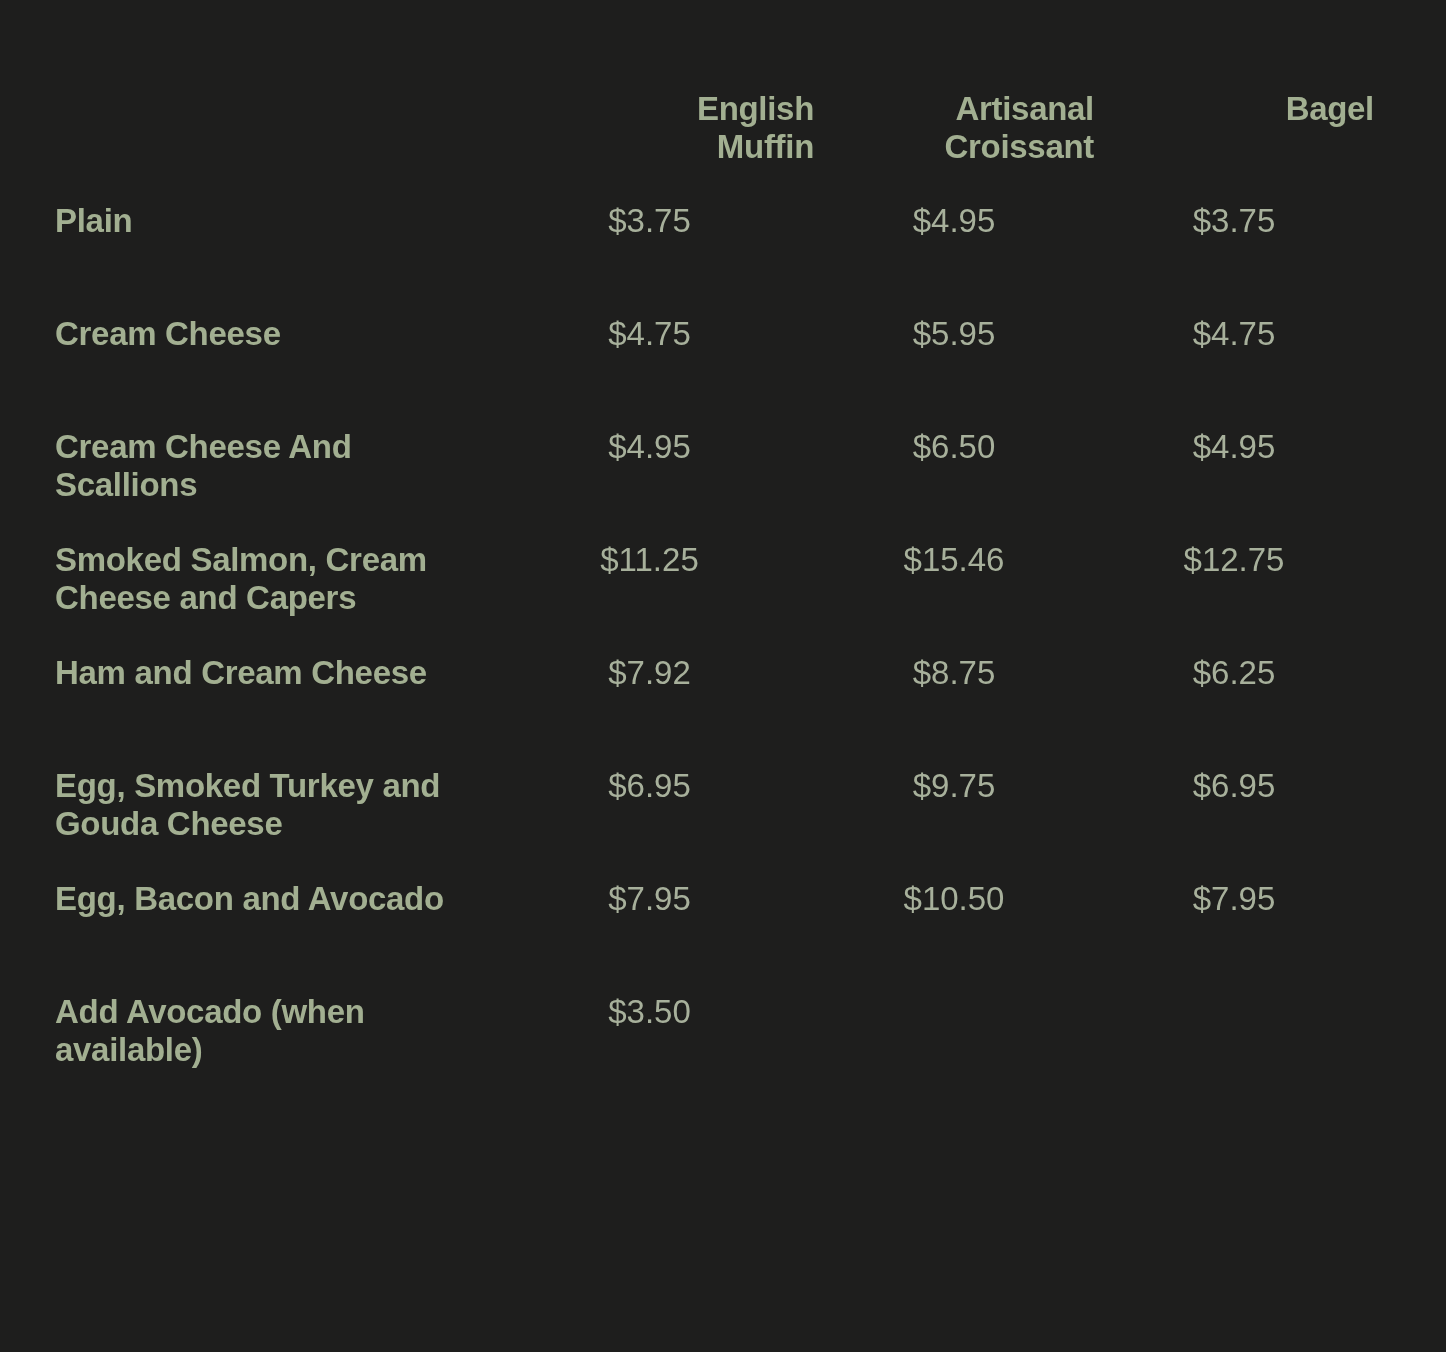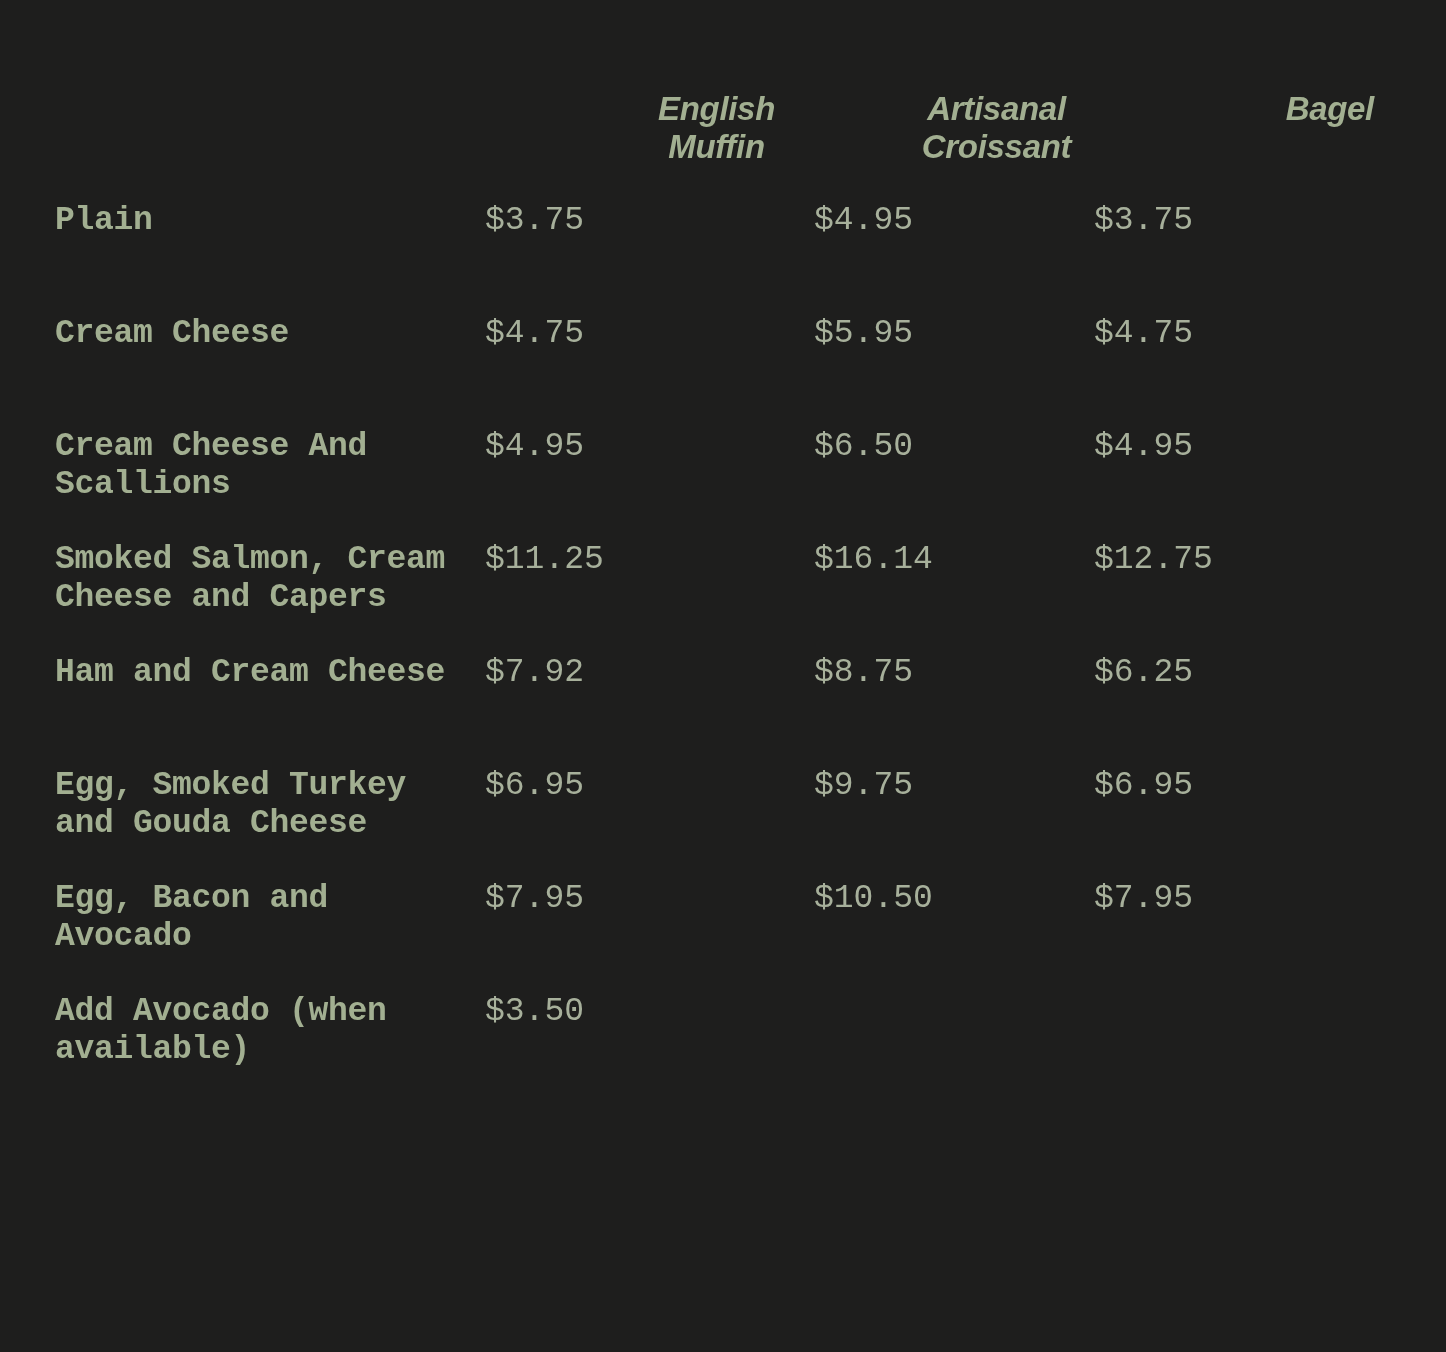--- a/index.html
+++ b/index.html
@@ -38,39 +38,37 @@
   thead th {
     height: 112px;
     font-weight: 700;
     color: #a2af91;
     text-align: right;
     letter-spacing: -0.3px;
   }
   thead th .hdr {
     display: inline-block;
     max-width: 195px;
-    text-align: center;
-    font-style: italic;
+    text-align: right;
   }
   tbody td {
     height: 113px;
-    font-family: Liberation Mono, monospace;
   }
   td.item {
     font-weight: 700;
     color: #a2af91;
     text-align: left;
     letter-spacing: -0.3px;
     padding-right: 10px;
     box-sizing: border-box;
   }
   td.price {
     font-weight: 400;
     color: #a7b09b;
-    text-align: left;
+    text-align: center;
   }
 </style>
 </head>
 <body>
 
 <table class="menu">
   <colgroup>
     <col class="c-item">
       <col class="c-em">
       <col class="c-ac">
@@ -99,21 +97,21 @@
     </tr>
     <tr>
       <td class="item">Cream Cheese And Scallions</td>
       <td class="price">$4.95</td>
       <td class="price">$6.50</td>
       <td class="price">$4.95</td>
     </tr>
     <tr>
       <td class="item">Smoked Salmon, Cream Cheese and Capers</td>
       <td class="price">$11.25</td>
-      <td class="price">$16.14</td>
+      <td class="price">$15.46</td>
       <td class="price">$12.75</td>
     </tr>
     <tr>
       <td class="item">Ham and Cream Cheese</td>
       <td class="price">$7.92</td>
       <td class="price">$8.75</td>
       <td class="price">$6.25</td>
     </tr>
     <tr>
       <td class="item">Egg, Smoked Turkey and Gouda Cheese</td>

